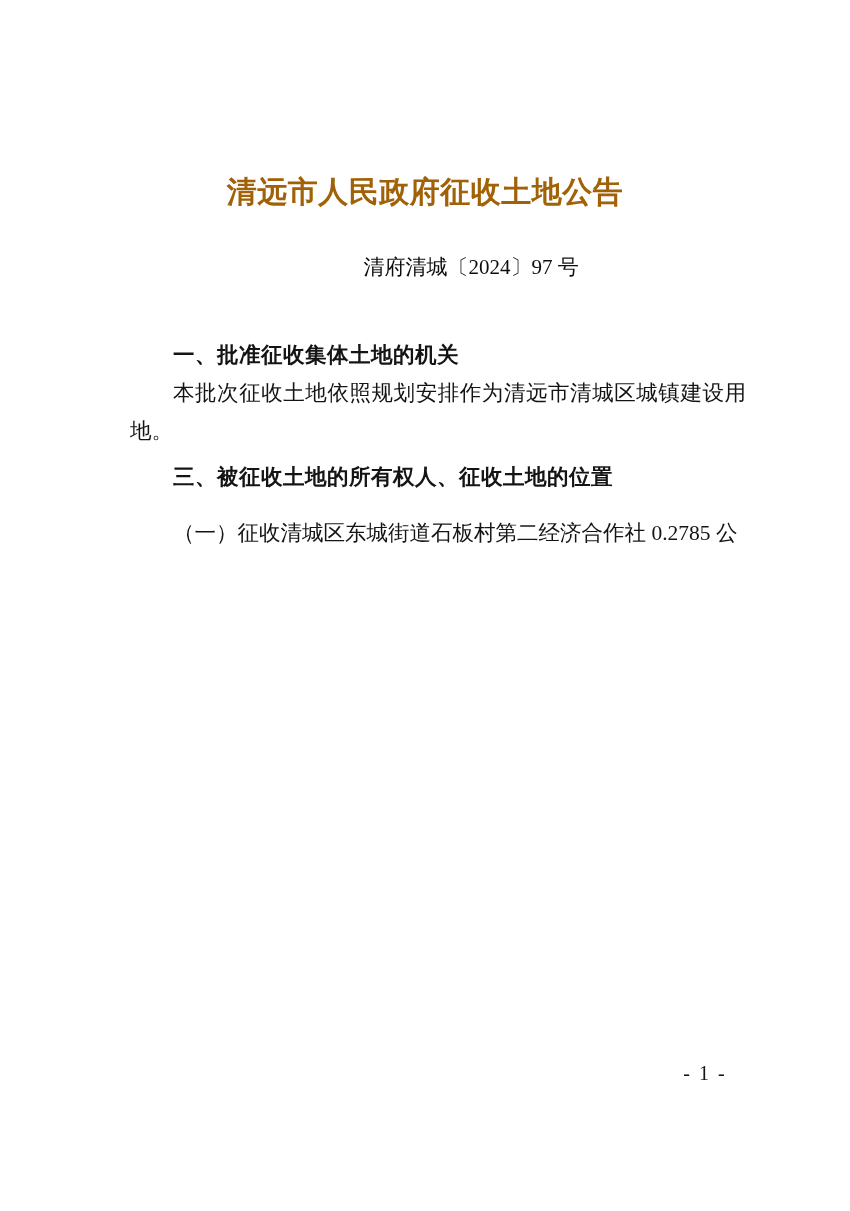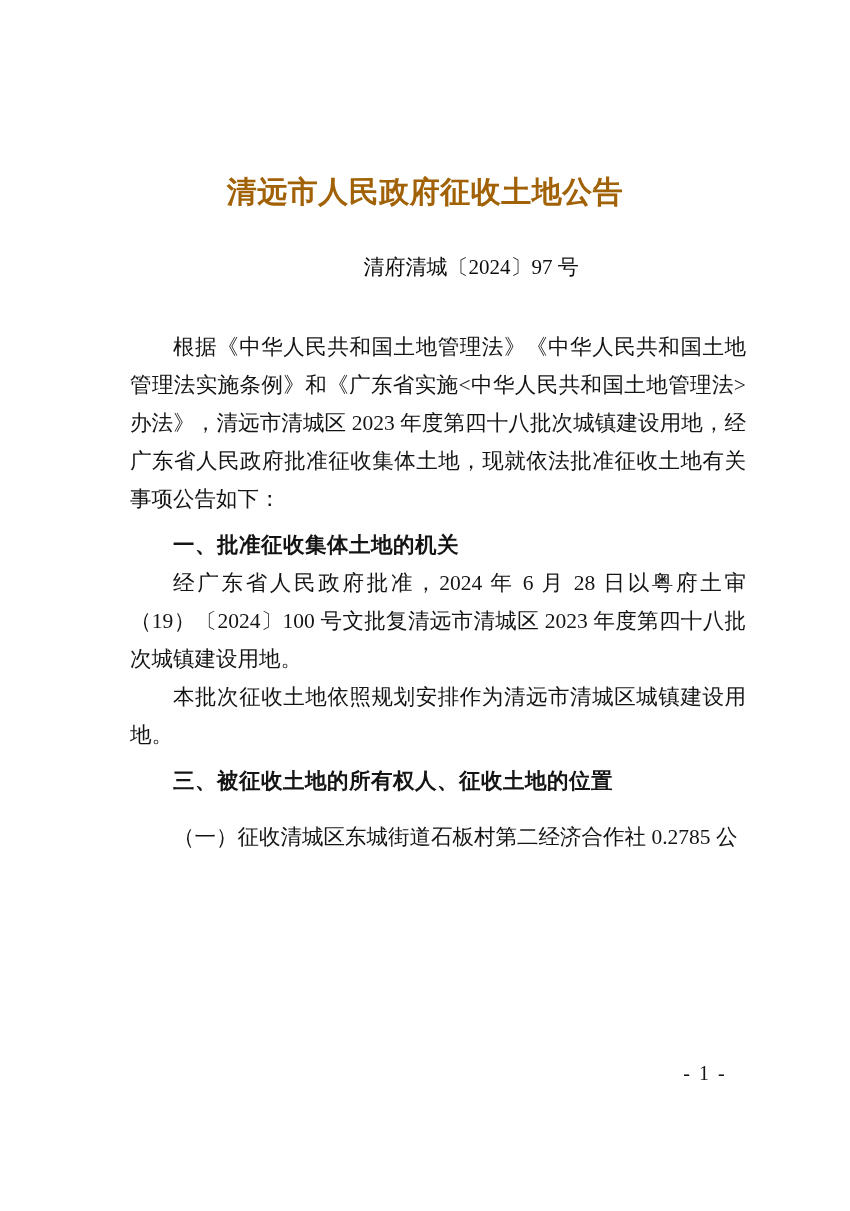--- a/index.html
+++ b/index.html
@@ -87,23 +87,21 @@
 </head>
 <body>
 
 <div class="page">
 
   <div class="doc-title">清远市人民政府征收土地公告</div>
 
   <div class="doc-number">清府清城〔2024〕97 号</div>
 
   <div class="doc-body">
-    <p class="para">根据《中华人民共和国土地管理法》《中华人民共和国土地管理法实施条例》和《广东省实施&lt;中华人民共和国土地管理法&gt;办法》，清远市清城区 2023 年度第四十八批次城镇建设用地，经广东省人民政府批准征收集体土地，现就依法批准征收土地有关事项公告如下：</p>
     <p class="heading">一、批准征收集体土地的机关</p>
-    <p class="para">经广东省人民政府批准，2024 年 6 月 28 日以粤府土审（19）〔2024〕100 号文批复清远市清城区 2023 年度第四十八批次城镇建设用地。</p>
     <p class="para">本批次征收土地依照规划安排作为清远市清城区城镇建设用地。</p>
     <p class="heading">三、被征收土地的所有权人、征收土地的位置</p>
     <p class="para oneline">（一）征收清城区东城街道石板村第二经济合作社 0.2785 公</p>
   </div>
 
   <div class="page-footer">- 1 -</div>
 
 </div>
 
 </body></html>

